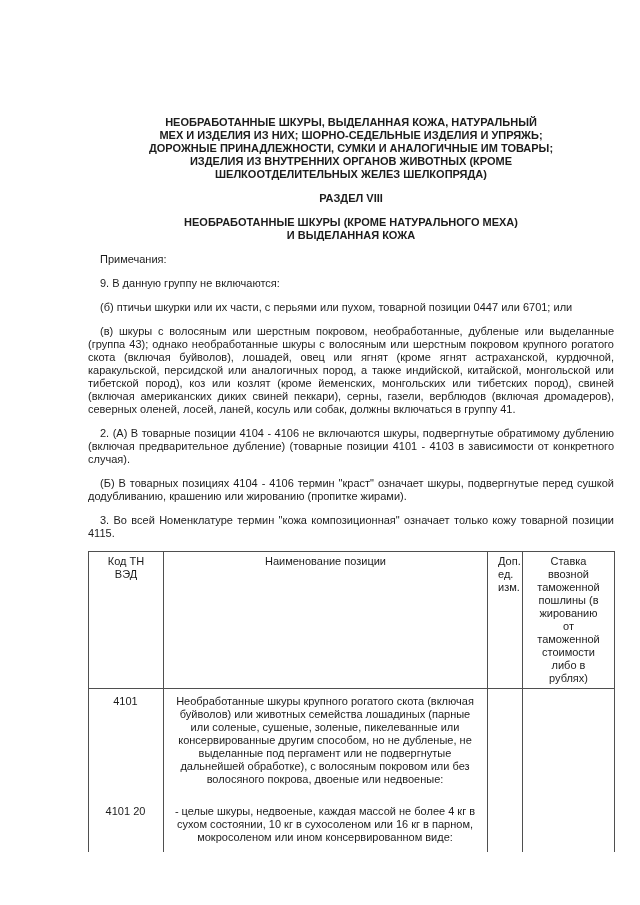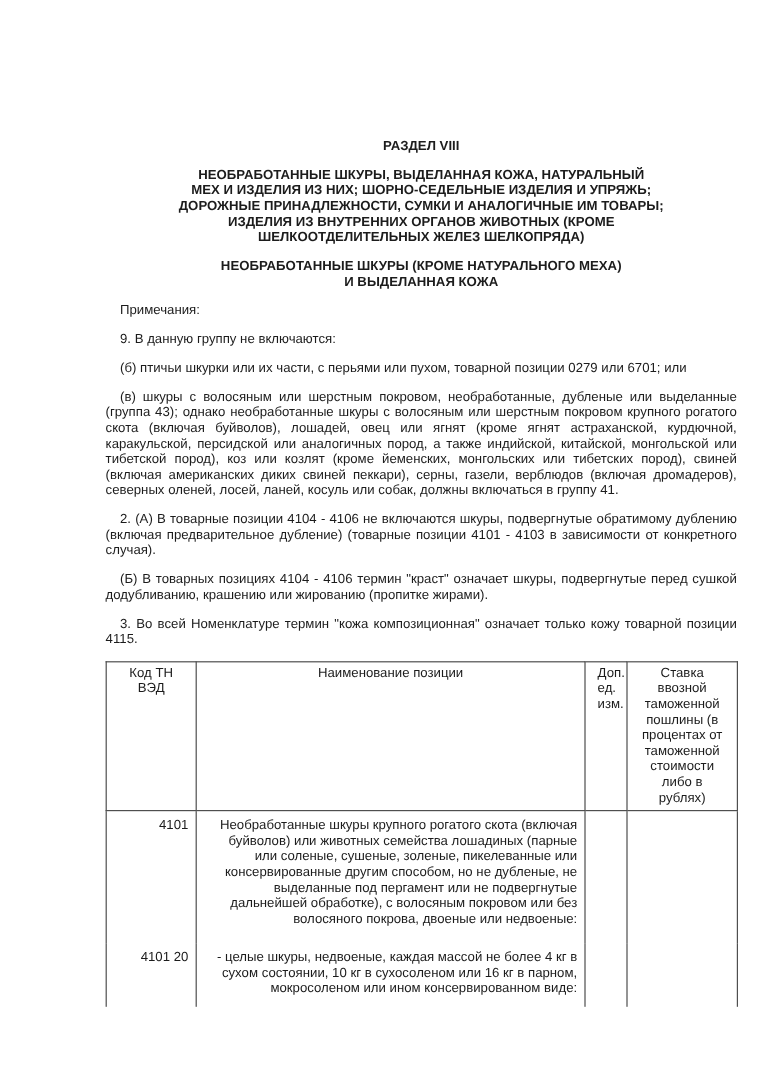--- a/index.html
+++ b/index.html
@@ -42,62 +42,62 @@
     font-weight: normal;
     text-align: center;
     vertical-align: top;
     padding: 3px 10px;
     line-height: 13px;
   }
   table.tariff td {
     border-left: 1px solid #4f4f4f;
     border-right: 1px solid #4f4f4f;
     vertical-align: top;
-    text-align: right;
+    text-align: center;
     padding: 6px 6px 13px 5px;
     line-height: 13px;
   }
   table.tariff tbody tr:last-child td { padding-bottom: 8px; }
 </style>
 </head>
 <body>
 
 <div class="page">
   <div class="content">
 
-    <p class="h">РАЗДЕЛ VIII</p>
     <p class="h prewrap">НЕОБРАБОТАННЫЕ ШКУРЫ, ВЫДЕЛАННАЯ КОЖА, НАТУРАЛЬНЫЙ
 МЕХ И ИЗДЕЛИЯ ИЗ НИХ; ШОРНО-СЕДЕЛЬНЫЕ ИЗДЕЛИЯ И УПРЯЖЬ;
 ДОРОЖНЫЕ ПРИНАДЛЕЖНОСТИ, СУМКИ И АНАЛОГИЧНЫЕ ИМ ТОВАРЫ;
 ИЗДЕЛИЯ ИЗ ВНУТРЕННИХ ОРГАНОВ ЖИВОТНЫХ (КРОМЕ
 ШЕЛКООТДЕЛИТЕЛЬНЫХ ЖЕЛЕЗ ШЕЛКОПРЯДА)</p>
+    <p class="h">РАЗДЕЛ VIII</p>
     <p class="h prewrap">НЕОБРАБОТАННЫЕ ШКУРЫ (КРОМЕ НАТУРАЛЬНОГО МЕХА)
 И ВЫДЕЛАННАЯ КОЖА</p>
 
     <p class="para">Примечания:</p>
     <p class="para">9. В данную группу не включаются:</p>
-    <p class="para just">(б) птичьи шкурки или их части, с перьями или пухом, товарной позиции 0279 или 6701; или</p>
+    <p class="para just">(б) птичьи шкурки или их части, с перьями или пухом, товарной позиции 0447 или 6701; или</p>
     <p class="para just">(в) шкуры с волосяным или шерстным покровом, необработанные, дубленые или выделанные (группа 43); однако необработанные шкуры с волосяным или шерстным покровом крупного рогатого скота (включая буйволов), лошадей, овец или ягнят (кроме ягнят астраханской, курдючной, каракульской, персидской или аналогичных пород, а также индийской, китайской, монгольской или тибетской пород), коз или козлят (кроме йеменских, монгольских или тибетских пород), свиней (включая американских диких свиней пеккари), серны, газели, верблюдов (включая дромадеров), северных оленей, лосей, ланей, косуль или собак, должны включаться в группу 41.</p>
     <p class="para just">2. (А) В товарные позиции 4104 - 4106 не включаются шкуры, подвергнутые обратимому дублению (включая предварительное дубление) (товарные позиции 4101 - 4103 в зависимости от конкретного случая).</p>
     <p class="para just">(Б) В товарных позициях 4104 - 4106 термин "краст" означает шкуры, подвергнутые перед сушкой додубливанию, крашению или жированию (пропитке жирами).</p>
     <p class="para just">3. Во всей Номенклатуре термин "кожа композиционная" означает только кожу товарной позиции 4115.</p>
 
     <table class="tariff">
       <colgroup>
         <col style="width:75px">
         <col style="width:324px">
         <col style="width:35px">
         <col style="width:92px">
       </colgroup>
       <thead>
         <tr>
           <th>Код ТН ВЭД</th>
           <th>Наименование позиции</th>
           <th>Доп. ед. изм.</th>
-          <th>Ставка ввозной таможенной пошлины (в процентах от таможенной стоимости либо в рублях)</th>
+          <th>Ставка ввозной таможенной пошлины (в жированию от таможенной стоимости либо в рублях)</th>
         </tr>
       </thead>
       <tbody>
         <tr>
           <td>4101</td>
           <td>Необработанные шкуры крупного рогатого скота (включая буйволов) или животных семейства лошадиных (парные или соленые, сушеные, золеные, пикелеванные или консервированные другим способом, но не дубленые, не выделанные под пергамент или не подвергнутые дальнейшей обработке), с волосяным покровом или без волосяного покрова, двоеные или недвоеные:</td>
           <td></td>
           <td></td>
         </tr>
         <tr>

